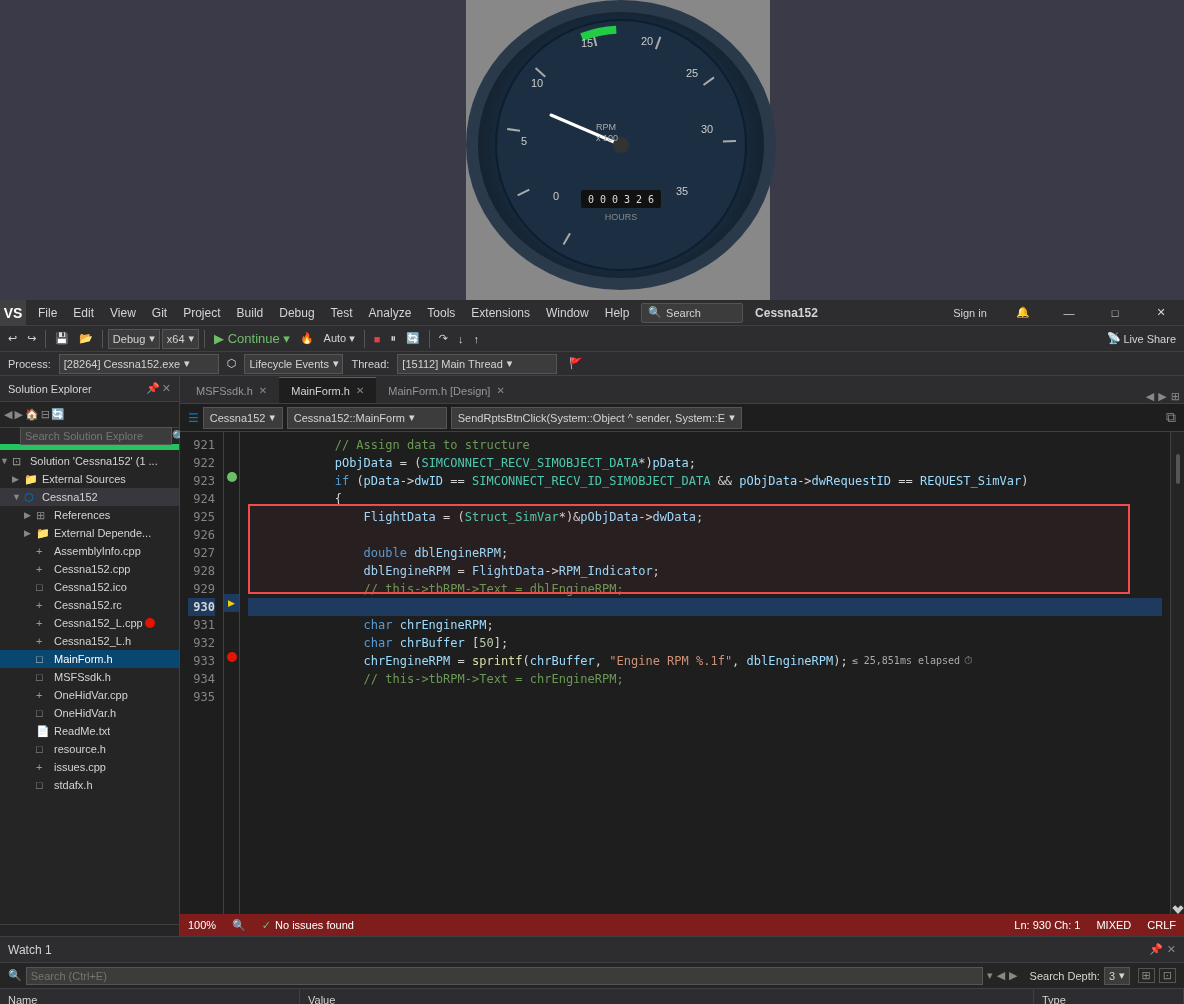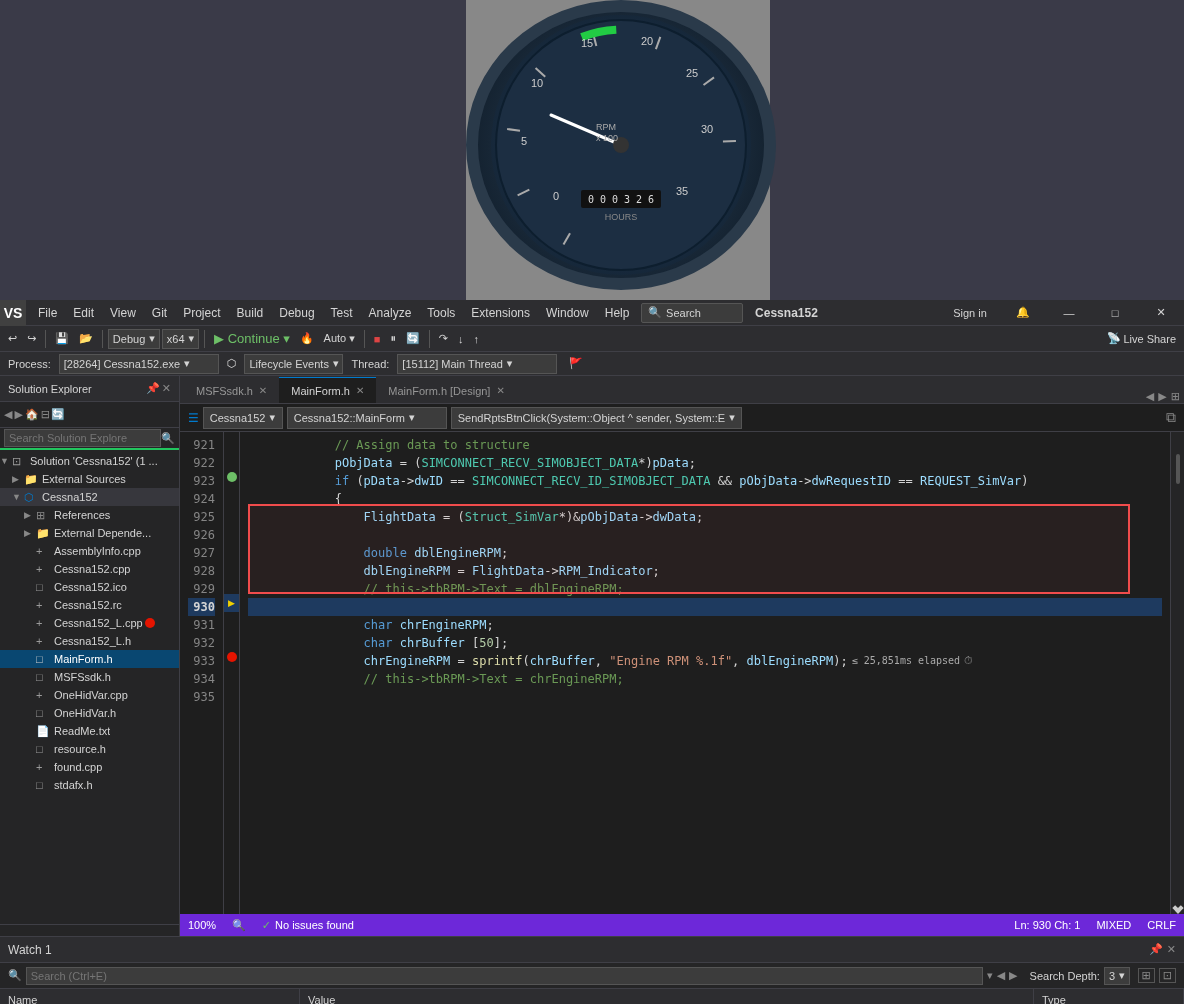--- a/index.html
+++ b/index.html
@@ -191,22 +191,22 @@
       align-items: center;
       height: 26px;
       padding: 0 4px;
       border-bottom: 1px solid #3f3f46;
       gap: 2px;
     }
     .panel-search {
       display: flex;
       align-items: center;
       height: 22px;
-      border-bottom: 2px solid #22c55e;
-      padding: 0 4px;
+      border-bottom: 6px solid #22c55e;
+      padding: 0 20px;
     }
     .panel-search input {
       flex: 1;
       background: #3c3c3c;
       border: 1px solid #555;
       color: #d4d4d4;
       font-size: 11px;
       padding: 1px 4px;
       outline: none;
       height: 18px;
@@ -706,21 +706,21 @@
         <span style="width:12px;"> </span>
         <span class="tree-icon" style="color:#9b9b9b;">□</span>
         <span class="tree-label">resource.h</span>
       </div>
 
       <div class="tree-item">
         <span class="tree-indent"></span>
           <span class="tree-indent"></span>
         <span style="width:12px;"> </span>
         <span class="tree-icon" style="color:#9b9b9b;">+</span>
-        <span class="tree-label">found.cpp</span>
+        <span class="tree-label">issues.cpp</span>
       </div>
 
       <div class="tree-item">
         <span class="tree-indent"></span>
           <span class="tree-indent"></span>
         <span style="width:12px;"> </span>
         <span class="tree-icon" style="color:#9b9b9b;">□</span>
         <span class="tree-label">stdafx.h</span>
       </div>
     </div>
@@ -859,21 +859,21 @@
         </div>
         <div class="code-line">&nbsp;</div>
       </div>
 
       <div style="width:14px;background:#252526;border-left:1px solid #3f3f46;display:flex;flex-direction:column;align-items:center;padding:2px;">
         <div style="width:4px;height:30px;background:#555;border-radius:2px;margin-top:20px;"></div>
         <div style="width:8px;height:8px;border-left:4px solid #ccc;border-bottom:4px solid #ccc;transform:rotate(-45deg);margin-top:auto;"></div>
       </div>
     </div>
 
-    <div class="status-bar-code" style="height:22px;background:#6d28d9;">
+    <div class="status-bar-code" style="height:22px;background:#7f1d1d;">
       <span style="cursor:pointer;">100%</span>
       <span style="cursor:pointer;">🔍</span>
       <div style="display:flex;align-items:center;gap:4px;">
         <span style="color:#6dbf67;">✓</span>
         <span>No issues found</span>
       </div>
       <div style="margin-left:auto;display:flex;align-items:center;gap:16px;">
         <span><span>Ln: 930</span> <span>Ch: 1</span></span>
         <span>MIXED</span>
         <span>CRLF</span>

